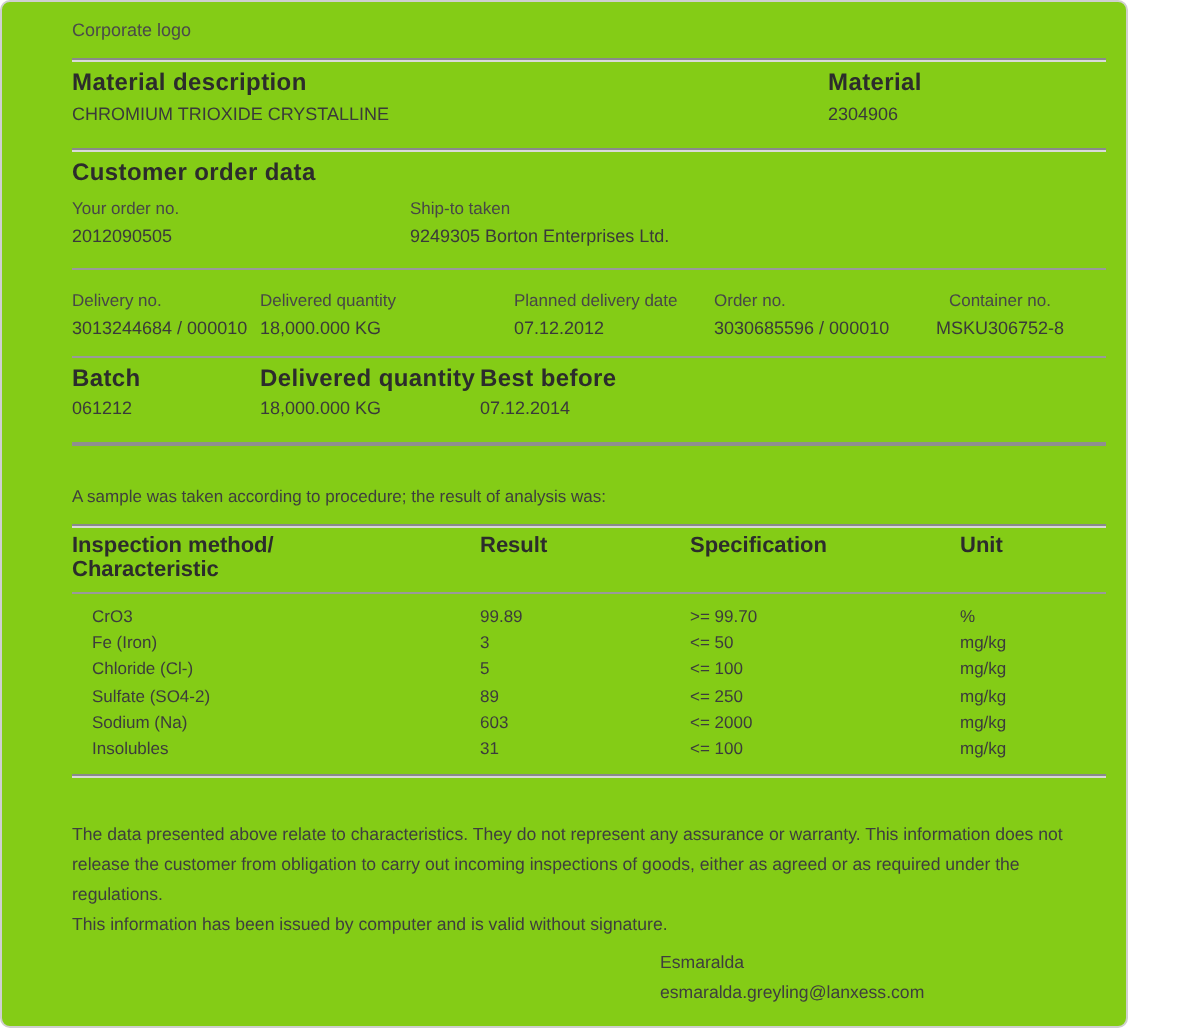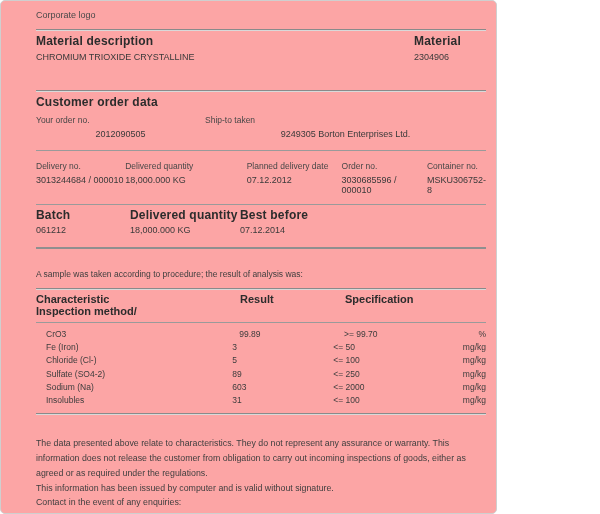--- a/index.html
+++ b/index.html
@@ -1,55 +1,55 @@
 <!DOCTYPE html>
 <html><head>
 <meta charset="utf-8">
 <style>
   html,body { margin:0; padding:0; background:#ffffff; }
   .page {
     position:relative;
-    width:497px; height:514px;
+    width:564px; height:514px;
     box-sizing:border-box;
-    background:#fca5a5;
+    background:#84cc16;
     border:1px solid #cfcfcf;
     border-radius:5px;
     font-family:"Liberation Sans", sans-serif;
     color:#3a3a3a;
     overflow:hidden;
   }
   .content { margin:0 10px 0 35px; }
   .rule { height:0; border-top:1px solid #9a9a9a; }
   .rule.med { border-top:1px solid #8a8a8a; box-shadow:0 1px 0 #d9d9d9; }
   .rule.thick { border-top:2px solid #8f8f8f; }
   .logo { padding-top:9px; font-size:9px; color:#4a4a4a; height:19px; }
   .sec-title { font-size:12px; font-weight:bold; color:#2c2c2c; letter-spacing:0.2px; }
   .label { font-size:8.5px; color:#474747; }
   .val { font-size:9px; color:#3a3a3a; }
 
   
-  .material-sec { display:flex; padding-top:4px; padding-bottom:28px; }
+  .material-sec { display:flex; padding-top:4px; padding-bottom:12px; }
   .material-sec .left { width:378px; }
   .material-sec .right { flex:1; }
   .material-sec .val { margin-top:4px; }
 
   
   .customer-sec { padding-top:4px; padding-bottom:11px; }
   .pair-row { display:flex; margin-top:6px; }
   .pair-row .c1 { width:169px; }
   .pair-row .c2 { flex:1; }
   .pair-row .label { display:block; }
-  .pair-row .val { display:block; margin-top:4px;text-align:center; }
+  .pair-row .val { display:block; margin-top:4px; }
 
   
   .delivery-sec { padding-top:4px; padding-bottom:9px; }
   .grid5 { display:flex; margin-top:6px; }
   .grid5 .g1 { width:94px; } .grid5 .g2 { width:110px; }
   .grid5 .g3 { width:100px;margin-left:17px; } .grid5 .g4 { width:90px; }
-  .grid5 .g5 { flex:1; }
+  .grid5 .g5 { flex:1;text-align:center; }
   .grid5 .val { margin-top:4px; }
 
   
   .batch-sec { padding-top:3px; padding-bottom:12px; }
   .grid3 { display:flex; }
   .grid3 .g1 { width:94px; } .grid3 .g2 { width:110px; } .grid3 .g3 { flex:1; }
   .grid3 .val { margin-top:3px; }
 
   
   .sample-line { margin-top:20px; font-size:8.5px; color:#3e3e3e; }
@@ -164,28 +164,31 @@
     </div>
 
     <div class="rule thick"></div>
 
     <div class="sample-line">A sample was taken according to procedure; the result of analysis was:</div>
 
     <div class="rule med tbl-rule-top"></div>
 
     <div class="tbl-head">
       <div class="c-char">
+        <div class="h">Inspection method/</div>
         <div class="h">Characteristic</div>
-        <div class="h">Inspection method/</div>
       </div>
       <div class="c-res">
           <div class="h">Result</div>
         </div>
       <div class="c-spec">
           <div class="h">Specification</div>
+        </div>
+      <div class="c-unit">
+          <div class="h">Unit</div>
         </div>
     </div>
 
     <div class="rule"></div>
 
     <div class="tbl-rows">
       <div class="t-row">
         <div class="cell c-char">CrO3</div>
         <div class="cell c-res">99.89</div>
         <div class="cell c-spec">&gt;= 99.70</div>
@@ -220,21 +223,20 @@
         <div class="cell c-res">31</div>
         <div class="cell c-spec">&lt;= 100</div>
         <div class="cell c-unit">mg/kg</div>
       </div>
     </div>
 
     <div class="rule med"></div>
 
     <div class="disclaimer">The data presented above relate to characteristics. They do not represent any assurance or warranty. This information does not release the customer from obligation to carry out incoming inspections of goods, either as agreed or as required under the regulations.</div>
     <div class="issued-line">This information has been issued by computer and is valid without signature.</div>
-    <div class="contact-label">Contact in the event of any enquiries:</div>
 
     <div class="contact-block">
       <div>Esmaralda</div>
       <div>esmaralda.greyling@lanxess.com</div>
     </div>
 
   </div>
 </div>
 
 </body></html>

